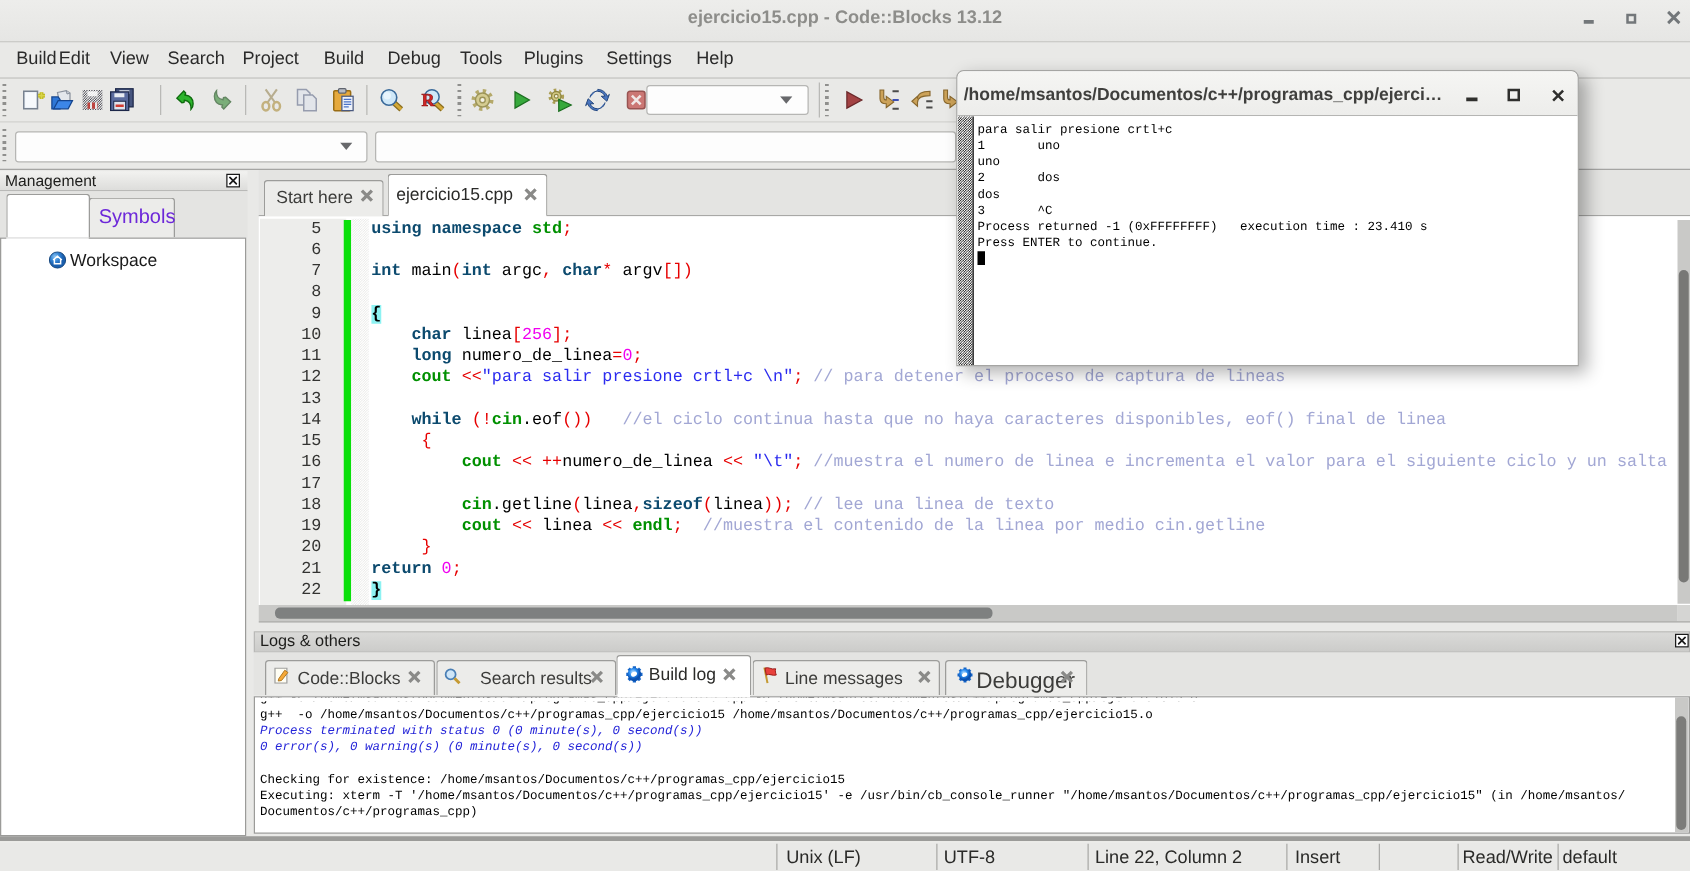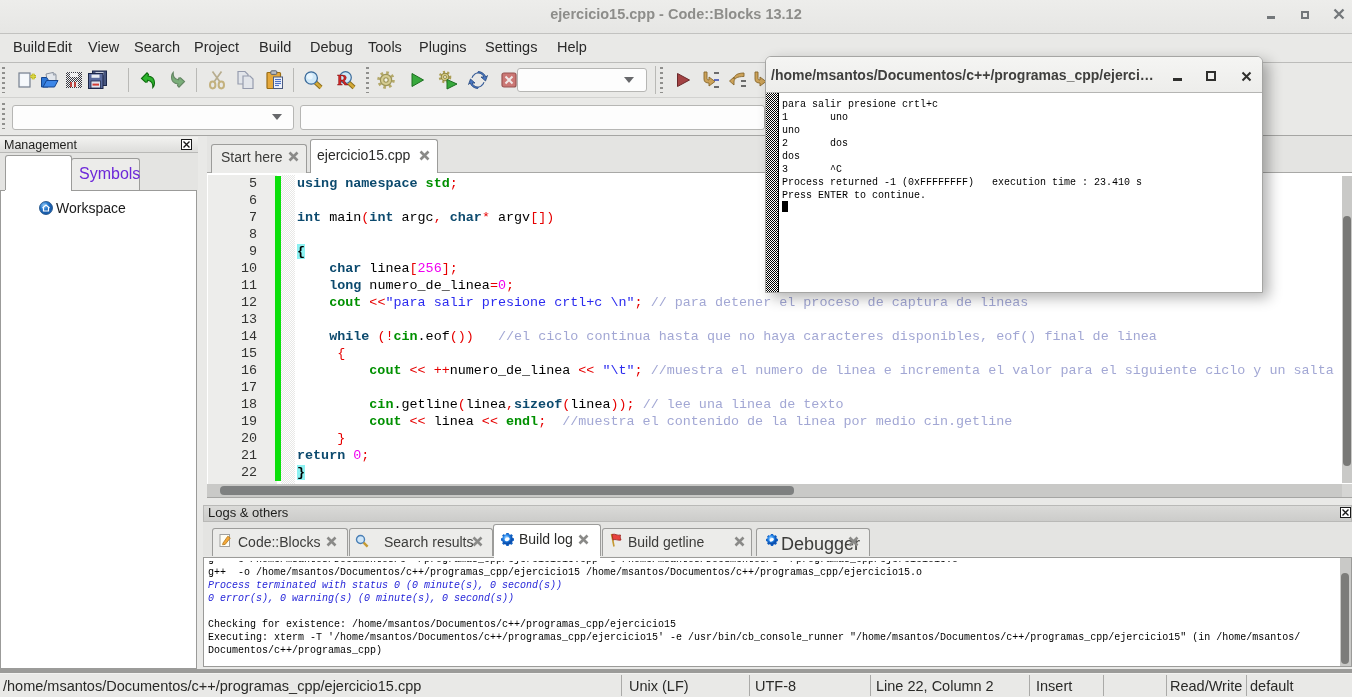--- a/index.html
+++ b/index.html
@@ -366,21 +366,21 @@
     </svg>
   <div class="abs" style="left:519px;top:531px;font-size:14px;color:#2a2a28;">Build log</div>
   <svg class="abs" style="left:578px;top:534px;" width="11" height="11">
       <path d="M1.5 1.5 L9.5 9.5 M9.5 1.5 L1.5 9.5" stroke="#8a8a88" stroke-width="2.6"></path>
     </svg>
 
   <svg class="abs" style="left:609px;top:533px;" width="14" height="14" viewBox="0 0 14 14">
       <path d="M2.5 1 L5 13.5" stroke="#c59a33" stroke-width="1.6"></path>
       <path d="M3 1.5 C6 0.2 8 3 11.5 2 C11 4 11.5 5.5 12 7 C9 8 6.5 5.5 4 7 Z" fill="#e8413c" stroke="#9b1f1c" stroke-width="0.8"></path>
     </svg>
-  <div class="abs" style="left:628px;top:534px;font-size:14px;color:#3c3c3a;">Build getline</div>
+  <div class="abs" style="left:628px;top:534px;font-size:14px;color:#3c3c3a;">Line messages</div>
   <svg class="abs" style="left:734px;top:536px;" width="11" height="11">
       <path d="M1.5 1.5 L9.5 9.5 M9.5 1.5 L1.5 9.5" stroke="#8a8a88" stroke-width="2.6"></path>
     </svg>
 
   <svg class="abs" style="left:765px;top:533px;" width="14" height="14" viewBox="0 0 14 14">
       <defs>
         <radialGradient id="bg2" cx="40%" cy="35%">
           <stop offset="0%" stop-color="#bfe2ff"></stop>
           <stop offset="55%" stop-color="#2a8cf0"></stop>
           <stop offset="100%" stop-color="#0a50b0"></stop>
@@ -413,21 +413,20 @@
     <div style="position:absolute;right:0px;top:0;width:11px;height:108px;background:#c9c9c7;"></div>
     <div style="position:absolute;right:2px;top:15px;width:8px;height:91px;background:#7c7c7a;border-radius:4px;"></div>
   </div>
   <div class="abs" style="left:494px;top:555px;width:106px;height:3px;background:#ffffff;"></div>
 </div>
 
 <div id="statusbar">
   <div class="abs" style="left:0;top:669px;width:1352px;height:4px;background:#9b9b99;"></div>
   <div class="abs" style="left:0;top:673px;width:1352px;height:1px;background:#f2f2f0;"></div>
   <div class="abs" style="left:0;top:674px;width:1352px;height:23px;background:#e9e9e7;font-size:14.5px;color:#2a2a28;">
-    <span class="abs" style="left:3px;top:4px;">/home/msantos/Documentos/c++/programas_cpp/ejercicio15.cpp</span>
     <span class="abs" style="left:629px;top:4px;">Unix (LF)</span>
     <span class="abs" style="left:755px;top:4px;">UTF-8</span>
     <span class="abs" style="left:876px;top:4px;">Line 22, Column 2</span>
     <span class="abs" style="left:1036px;top:4px;">Insert</span>
     <span class="abs" style="left:1170px;top:4px;">Read/Write</span>
     <span class="abs" style="left:1250px;top:4px;">default</span>
     <span class="abs" style="left:621px;top:1px;width:1px;height:21px;background:#aaaaa8;"></span>
     <span class="abs" style="left:749px;top:1px;width:1px;height:21px;background:#aaaaa8;"></span>
     <span class="abs" style="left:870px;top:1px;width:1px;height:21px;background:#aaaaa8;"></span>
     <span class="abs" style="left:1029px;top:1px;width:1px;height:21px;background:#aaaaa8;"></span>

